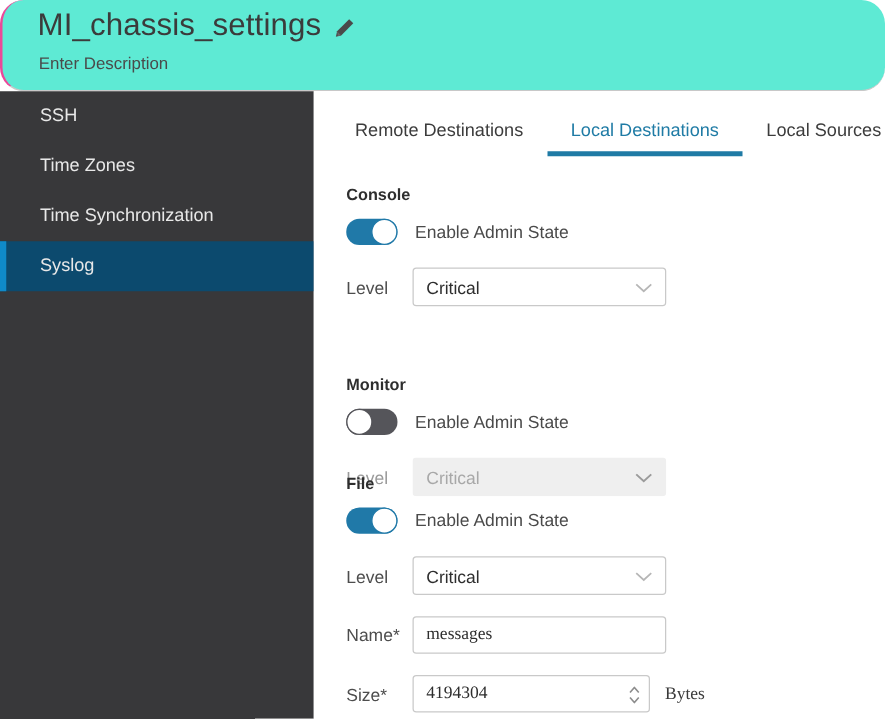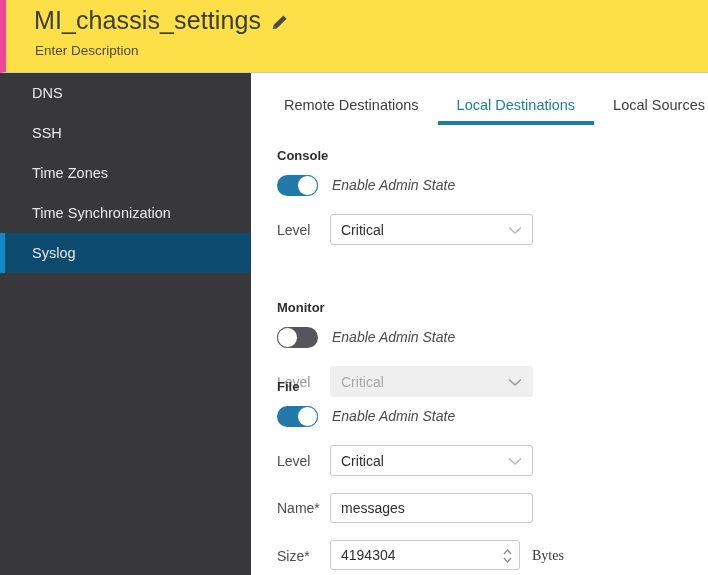--- a/index.html
+++ b/index.html
@@ -20,23 +20,24 @@
     height: 575px;
     background: #ffffff;
   }
 
   
   .header {
     position: absolute;
     left: 0; top: 0;
     width: 708px;
     height: 73px;
-    background: #fde047;
+    background: #5eead4;
     border-bottom: 1px solid #c8c8c8;
-    border-left: 6px solid #ec4899;
+    border-left: 2px solid #ec4899;
+    border-radius: 19px;
   }
   .header-title-row {
     position: absolute;
     left: 28px;
     top: 3px;
     display: flex;
     align-items: center;
     gap: 10px;
   }
   .header-title {
@@ -140,21 +141,20 @@
     font-weight: bold;
     color: #2e2e2e;
     margin-bottom: 10px;
   }
 
   .toggle-row {
     display: flex;
     align-items: center;
     gap: 14px;
     height: 24px;
-    font-style: italic;
   }
   .toggle {
     position: relative;
     width: 41px;
     height: 21px;
     border-radius: 11px;
     flex: 0 0 auto;
     cursor: pointer;
   }
   .toggle.on { background: #2079a8; }
@@ -213,21 +213,21 @@
     top: 50%;
     transform: translateY(-50%);
   }
 
   .textinput {
     width: 203px;
     height: 30px;
     border: 1px solid #c9c9c9;
     border-radius: 3px;
     background: #ffffff;
-    font-family: Liberation Sans, sans-serif;
+    font-family: Liberation Serif, serif;
     font-size: 14px;
     color: #2e2e2e;
     padding: 0 10px;
     outline: none;
   }
   .numberwrap {
     position: relative;
     width: 190px;
     height: 31px;
   }
@@ -263,23 +263,20 @@
           <path d="M11.6 1.3 L14.7 4.4 L5.6 13.5 L1.6 14.4 L2.5 10.4 Z" fill="#4a4a4a"></path>
           <path d="M2.5 10.4 L5.6 13.5 L3.1 13.9 Z" fill="#666"></path>
         </svg>
       </span>
     </div>
     <div class="header-desc">Enter Description</div>
   </div>
 
   <div class="sidebar">
     <div class="nav-item">
-      <span>DNS</span>
-    </div>
-    <div class="nav-item">
       <span>SSH</span>
     </div>
     <div class="nav-item">
       <span>Time Zones</span>
     </div>
     <div class="nav-item">
       <span>Time Synchronization</span>
     </div>
     <div class="nav-item selected">
       <span>Syslog</span>

